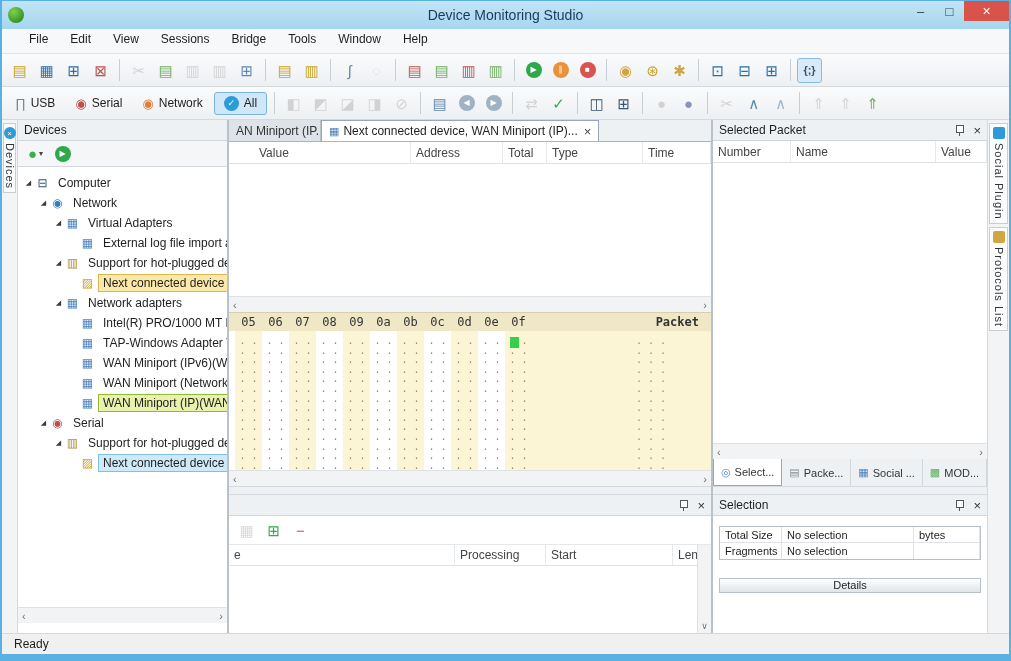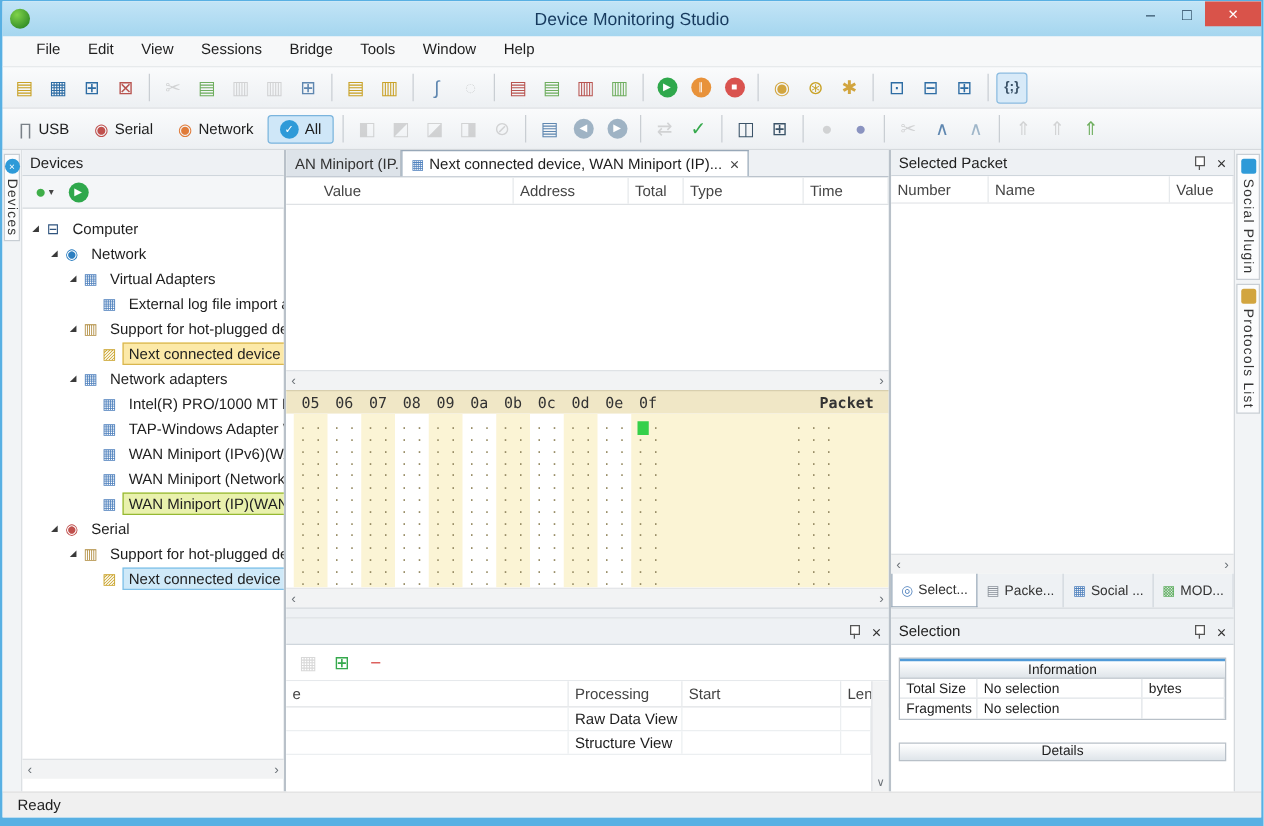--- a/index.html
+++ b/index.html
@@ -702,34 +702,20 @@
               <span class="g" style="color: rgb(217, 83, 79);">−</span>
             </div>
           </div>
         <div class="cols" style="height:21px">
             <div class="hcell" style="flex: 0 0 226px;">e</div>
             <div class="hcell" style="flex: 0 0 91px;">Processing</div>
             <div class="hcell" style="flex: 0 0 127px;">Start</div>
             <div class="hcell" style="flex: 1 1 auto;">Len</div>
           </div>
         <div class="brows-wrap">
-          <div style="margin-right:14px">
-              <div class="drow">
-                <div class="dcell" style="flex: 0 0 226px;"></div>
-                <div class="dcell" style="flex: 0 0 91px;">Raw Data View</div>
-                <div class="dcell" style="flex: 0 0 127px;"></div>
-                <div class="dcell" style="flex: 1 1 auto;"></div>
-              </div>
-              <div class="drow">
-                <div class="dcell" style="flex: 0 0 226px;"></div>
-                <div class="dcell" style="flex: 0 0 91px;">Structure View</div>
-                <div class="dcell" style="flex: 0 0 127px;"></div>
-                <div class="dcell" style="flex: 1 1 auto;"></div>
-              </div>
-            </div>
           <div class="vscroll bvscroll">
             <span style="margin-bottom:2px">∨</span>
           </div>
         </div>
       </div>
     </div>
 
     <div class="right-panel">
       <div class="phead">
         <span>Selected Packet</span>
@@ -769,21 +755,20 @@
       <div class="gap"></div>
 
       <div class="phead">
         <span>Selection</span>
         <span class="sp"></span>
         <span class="pin-icon"></span>
         <span class="x-glyph">×</span>
       </div>
       <div class="sel-body">
         <div class="info-box">
-          <div class="info-head">Information</div>
           <div class="info-grid">
               <div class="drow">
                 <div class="dcell" style="flex: 0 0 62px;">Total Size</div>
                 <div class="dcell" style="flex: 0 0 132px;">No selection</div>
                 <div class="dcell" style="flex: 1 1 auto;">bytes</div>
               </div>
               <div class="drow">
                 <div class="dcell" style="flex: 0 0 62px;">Fragments</div>
                 <div class="dcell" style="flex: 0 0 132px;">No selection</div>
                 <div class="dcell" style="flex: 1 1 auto;"></div>

